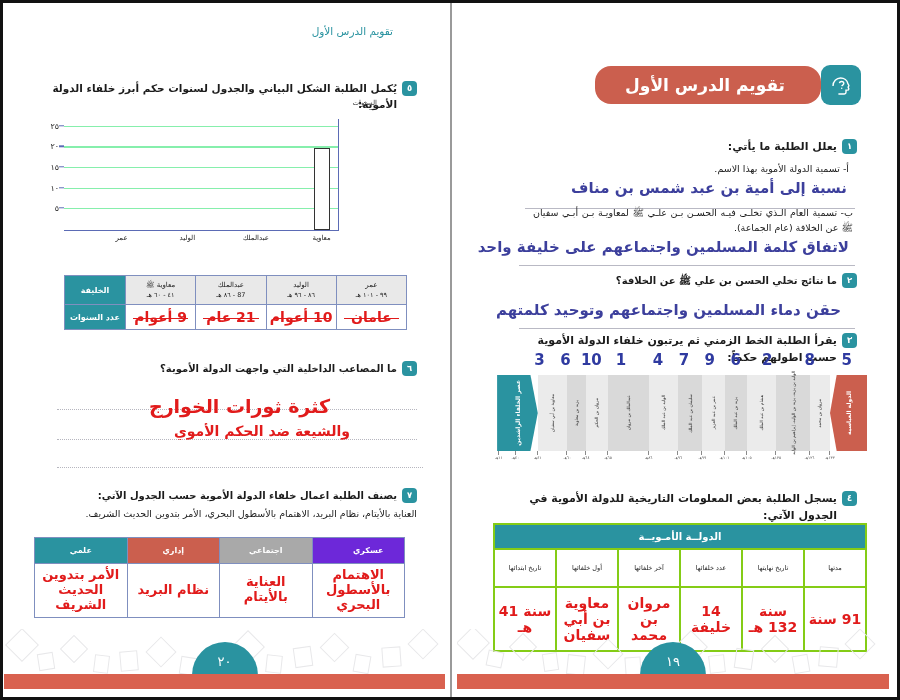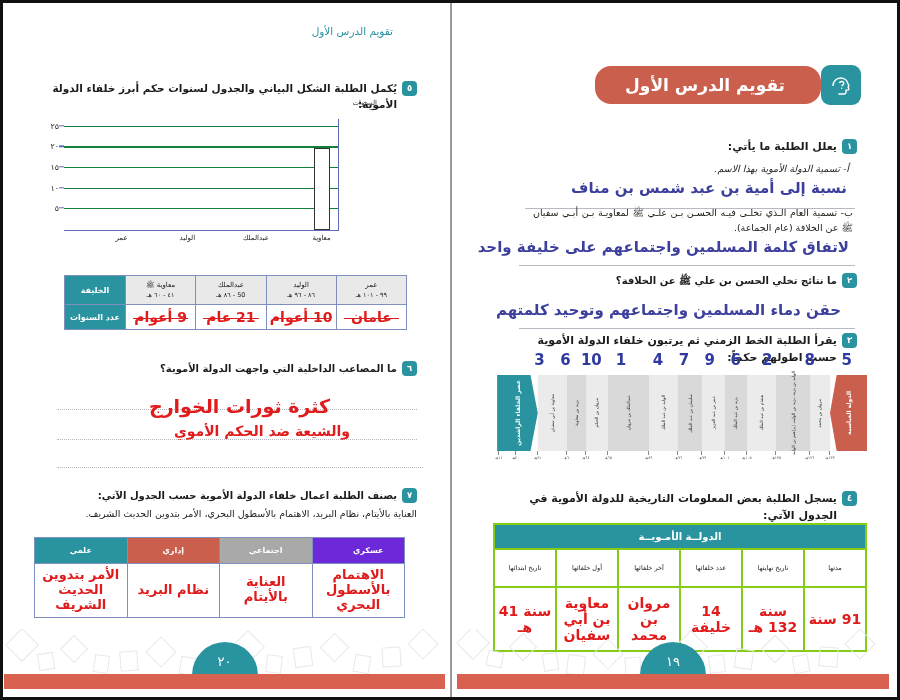--- a/index.html
+++ b/index.html
@@ -325,21 +325,21 @@
     top: 6px;
     bottom: 22px;
     border-bottom: 1.6px solid #5b6bb5;
     border-right: 1.6px solid #5b6bb5;
   }
   .grid-line {
     position: absolute;
     left: 0;
     right: 0;
     height: 1.4px;
-    background: #15803d;
+    background: #86efac;
   }
   .ytick-label {
     position: absolute;
     right: 100%;
     margin-right: 5px;
     transform: translateY(-50%);
     font-size: 8px;
     color: #222;
     white-space: nowrap;
   }
@@ -466,21 +466,21 @@
         </svg>
       </div>
       <div class="title-pill">تقويم الدرس الأول</div>
     </div>
 
     <div class="q" style="top:136px; right:32px; width:260px;">
       <span class="qnum">١</span>
       <span>يعلل الطلبة ما يأتي:</span>
     </div>
 
-    <div class="sub" style="top:158px; right:40px; width:300px;font-style:italic;">أ- تسمية الدولة الأموية بهذا الاسم.</div>
+    <div class="sub" style="top:158px; right:40px; width:300px;">أ- تسمية الدولة الأموية بهذا الاسم.</div>
 
     <div class="answer" style="top:176px; right:42px;">نسبة إلى أمية بن عبد شمس بن مناف</div>
     <div class="ruleline" style="top:205px; right:34px; width:330px;"></div>
 
     <div class="sub" style="top:202px; right:36px; width:320px;">ب- تسمية العام الـذي تخلـى فيـه الحسـن بـن علـي ﷺ لمعاويـة بـن أبـي سفيان ﷺ عن الخلافة (عام الجماعة).</div>
 
     <div class="answer" style="top:235px; right:40px;text-align:right;">لاتفاق كلمة المسلمين واجتماعهم على خليفة واحد</div>
     <div class="ruleline" style="top:262px; right:34px; width:336px;"></div>
 
     <div class="q" style="top:270px; right:32px; width:300px; font-size:10px;">
@@ -690,21 +690,21 @@
           <td class="ct-head">
             <div>عمر</div>
             <div class="yr">٩٩ - ١٠١ هـ</div>
           </td>
           <td class="ct-head">
             <div>الوليد</div>
             <div class="yr">٨٦ - ٩٦ هـ</div>
           </td>
           <td class="ct-head">
             <div>عبدالملك</div>
-            <div class="yr">50 - ٨٦ هـ</div>
+            <div class="yr">87 - ٨٦ هـ</div>
           </td>
           <td class="ct-head">
             <div>معاوية ﷺ</div>
             <div class="yr">٤١ - ٦٠ هـ</div>
           </td>
           <td class="ct-lbl">الخليفة</td>
         </tr>
         <tr>
           <td class="ct-val">
             <span>عامان</span><span class="strike"></span>

